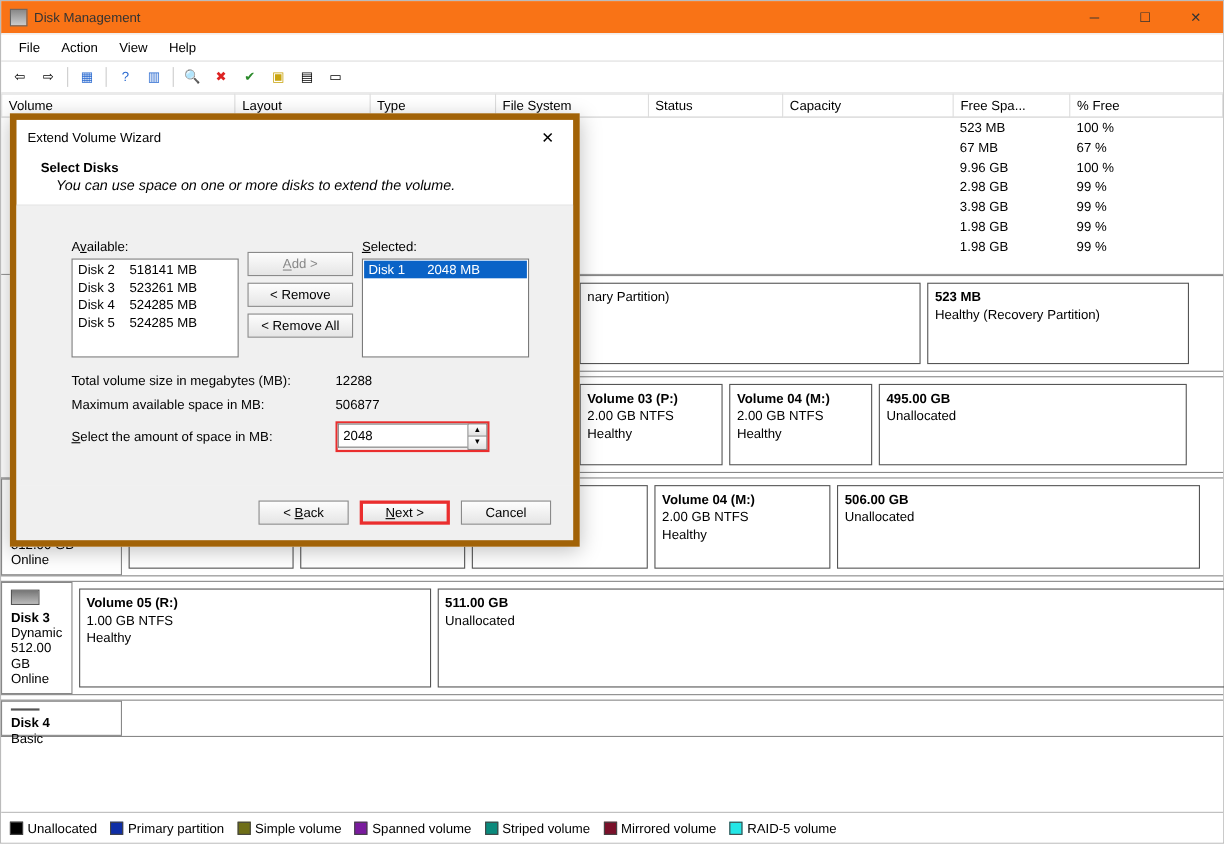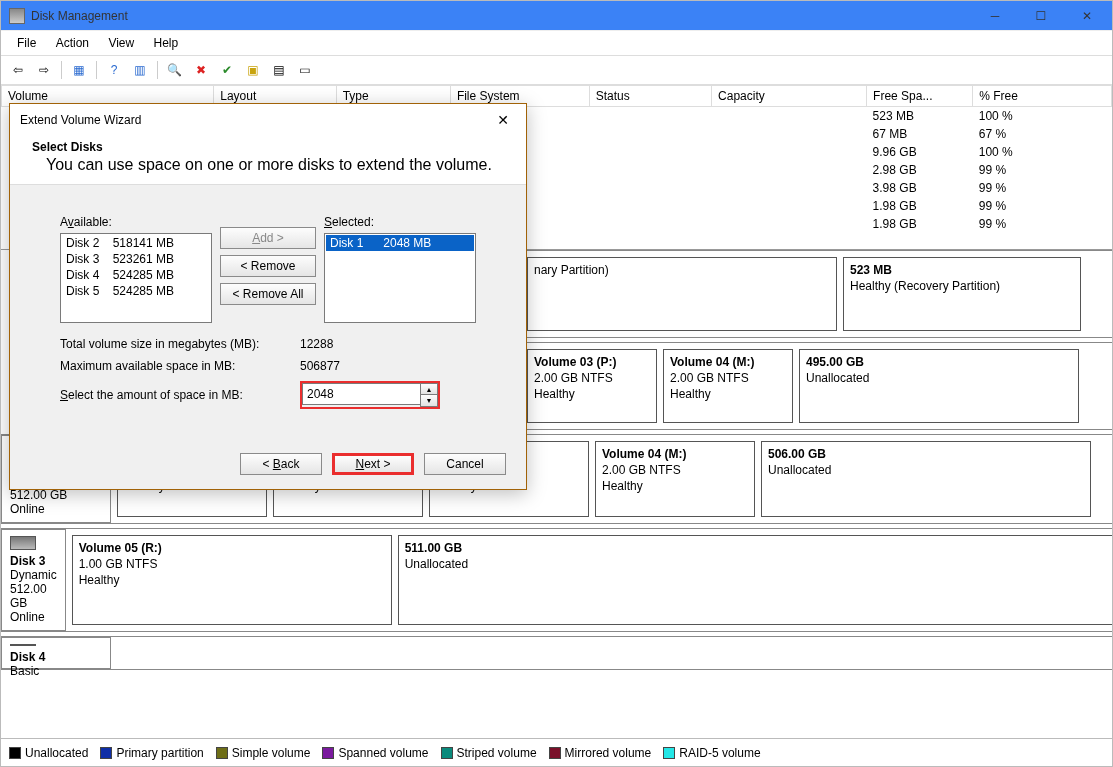--- a/index.html
+++ b/index.html
@@ -1,18 +1,18 @@
 <!DOCTYPE html>
 <html><head>
 <meta charset="utf-8">
 <style>
 * { box-sizing: border-box; font-family: "Segoe UI", Tahoma, sans-serif; }
 body { margin:0; background:#f0f0f0; font-size:12px; color:#000; }
 .window { width:1113px; height:767px; background:#fff; border:1px solid #bbb; position:relative; overflow:hidden; }
-.titlebar { height:30px; display:flex; align-items:center; padding:0 2px 0 8px; background:#3b82f6; border-bottom:1px solid #eee; }
+.titlebar { height:30px; display:flex; align-items:center; padding:0 2px 0 8px; background:#f97316; border-bottom:1px solid #eee; }
 .titlebar .appicon { width:16px; height:16px; margin-right:6px; display:inline-block; background:linear-gradient(#888,#ccc); border:1px solid #666; }
 .titlebar .title { font-size:12px; color:#333; flex:1; }
 .titlebar .winbtn { width:46px; height:30px; display:flex; align-items:center; justify-content:center; color:#333; }
 .menubar { padding:2px 8px; border-bottom:1px solid #ddd; }
 .menubar span { padding:3px 8px; display:inline-block; }
 .toolbar { padding:3px 6px; border-bottom:1px solid #ddd; display:flex; gap:4px; align-items:center; }
 .toolbar .tbtn { width:22px; height:22px; display:flex; align-items:center; justify-content:center; border:1px solid transparent; }
 .toolbar .sep { width:1px; height:18px; background:#ccc; margin:0 2px; }
 table.vol { border-collapse:collapse; width:100%;padding-left:16px; }
 table.vol th { text-align:left; font-weight:400; background:#fff; border:1px solid #ddd; padding:3px 6px; font-size:12px; }
@@ -24,27 +24,27 @@
 .dlabel { width:110px; border:1px solid #888; padding:6px 8px; font-size:12px; min-height:88px; display:flex; flex-direction:column; }
 .dlabel .ico { width:26px; height:14px; background:linear-gradient(#777,#bbb); border:1px solid #555; margin-bottom:4px; }
 .dparts { flex:1; display:flex; gap:6px; padding:6px; flex-wrap:nowrap; }
 .part { border:1px solid #555; display:flex; flex-direction:row; min-height:74px; }
 .part .stripe { height:14px; }
 .part .pbody { padding:4px 6px; font-size:12px; line-height:1.35; }
 
 .legend { position:absolute; bottom:0; left:0; right:0; height:28px; border-top:1px solid #bbb; background:#fff; display:flex; align-items:center; gap:12px; padding:0 8px; font-size:12px; }
 .legend .sw { display:inline-block; width:12px; height:12px; margin-right:4px; vertical-align:middle; border:1px solid #444; }
 
-.wizard { position:absolute; left:8px; top:102px; width:518px; background:#fff; border:1px solid #a16207; box-shadow:0 4px 18px rgba(0,0,0,.25); z-index:50; }
+.wizard { position:absolute; left:8px; top:102px; width:518px; background:#fff; border:6px solid #a16207; box-shadow:0 4px 18px rgba(0,0,0,.25); z-index:50; }
 .wizard .whdr { display:flex; align-items:center; padding:6px 10px; }
 .wizard .whdr .wtitle { flex:1; font-size:12px; }
 .wizard .whdr .wclose { width:26px; height:20px; display:flex; align-items:center; justify-content:center; font-size:14px; }
 .wizard .wsub { padding:4px 18px 10px 22px; border-bottom:1px solid #ddd; }
 .wizard .wsub .hline { font-weight:600; font-size:12px; margin-bottom:2px; }
-.wizard .wsub .sdesc { font-size:16px; padding-left:14px; }
+.wizard .wsub .sdesc { font-size:13px; padding-left:14px;font-style:italic; }
 .wizard .wbody { background:#f0f0f0; padding:30px 28px 22px 50px; }
 .lists { display:flex; align-items:flex-start; gap:8px; }
 .listlabel { font-size:12px; margin-bottom:4px; }
 .listbox { width:152px; height:90px; background:#fff; border:1px solid #7a7a7a; font-family:monospace; font-size:12px; padding:1px; overflow:auto; }
 .listbox .row { padding:1px 4px; white-space:pre; }
 .listbox .row.sel { background:#0a63c7; color:#fff; }
 .midbtns { display:flex; flex-direction:column; gap:6px; width:96px; padding-top:12px; }
 .btn { height:22px; border:1px solid #8a8a8a; background:linear-gradient(#fdfdfd,#e5e5e5); font-size:12px; display:flex; align-items:center; justify-content:center; padding:0 10px; }
 .btn.disabled { color:#888; }
 .valrows { margin-top:14px; }

